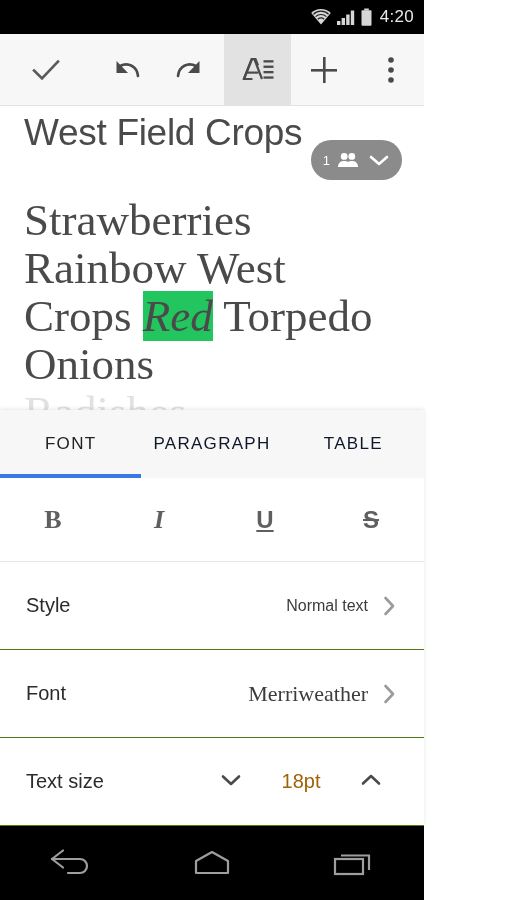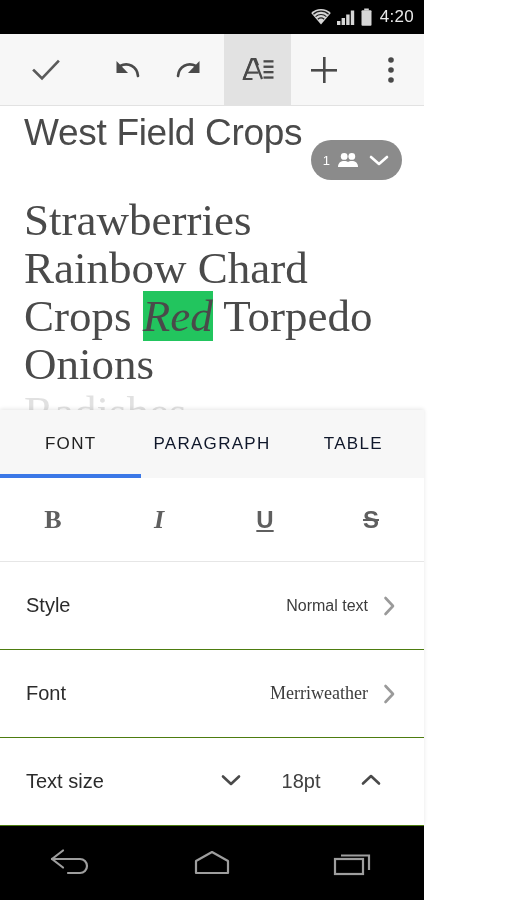--- a/index.html
+++ b/index.html
@@ -114,23 +114,23 @@
                  font-family:"Liberation Sans", sans-serif; font-size:24px; }
 
   .opt-row {
     height:88px; display:flex; align-items:center;
     padding:0 26px; border-bottom:1px solid #4d7c0f;
     cursor:pointer;
   }
   .opt-label { font-size:20px; color:#2b2b2b; flex:0 0 auto; }
   .opt-fill { flex:1 1 auto; }
   .opt-value { font-size:16px; color:#3c3c3c; margin-right:14px; }
-  .opt-value.serif { font-family:"Liberation Serif", serif; font-size:18px; }
+  .opt-value.serif { font-family:"Liberation Serif", serif; font-size:22px; }
   .size-value {
-    font-size:20px; color:#404040;
+    font-size:20px; color:#a16207;
     width:86px; text-align:center;
   }
   .step-btn { padding:6px 14px; cursor:pointer; }
 
   
   .nav-bar {
     height:74px; background:#000000; flex:0 0 auto;
     display:flex; align-items:center; justify-content:space-around;
   }
   .nav-btn {
@@ -217,21 +217,21 @@
       </svg>
     </div>
   </div>
 
   <div class="doc">
 
     <div class="doc-title">West Field Crops</div>
 
     <div class="doc-body">
       <div class="doc-line">Strawberries</div>
-      <div class="doc-line">Rainbow Chard</div>
+      <div class="doc-line">Rainbow West</div>
       <div class="doc-line"><span>Crops </span><span class="hl">Red</span><span> Torpedo</span></div>
       <div class="doc-line">Onions</div>
       <div class="doc-line faded">Radishes</div>
     </div>
 
     <div class="collab-badge">
       <span class="collab-count">1</span>
       <svg width="22" height="18" viewBox="0 0 22 18">
         <circle cx="7.2" cy="5.4" r="3.4" fill="#ffffff"></circle>
         <circle cx="14.8" cy="5.4" r="3.4" fill="#ffffff"></circle>

